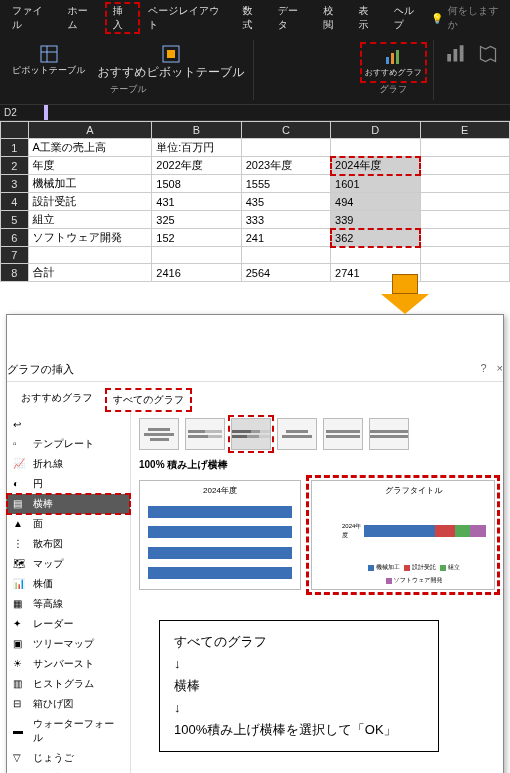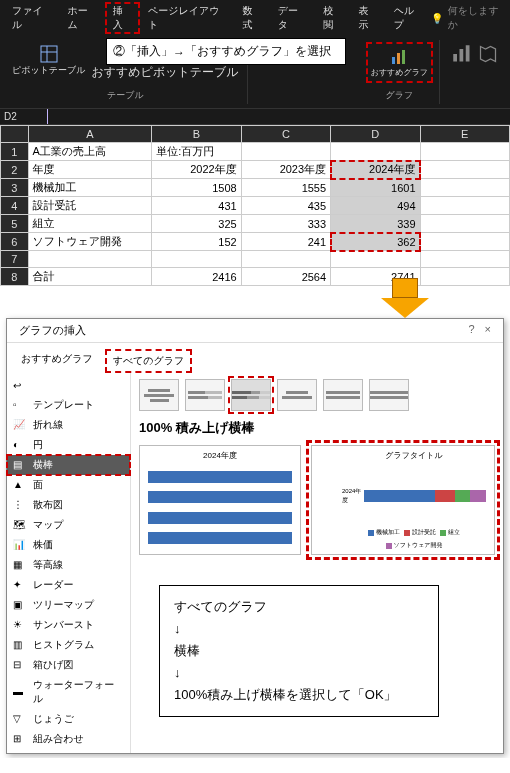--- a/index.html
+++ b/index.html
@@ -7,70 +7,70 @@
   
   
   .ribbon { background: #1a1a1a; color: #ddd; }
   .menu-bar { display: flex; gap: 0; padding: 2px 4px; font-size: 10px; }
   .menu-item { padding: 2px 8px; cursor: pointer; font-family: Liberation Mono, monospace; }
   .menu-item.highlight { border: 2px dashed #c00; padding: 0 6px; }
   .search-box { margin-left: auto; display: flex; align-items: center; gap: 4px; color: #888; font-size: 10px; }
   
   .ribbon-body { display: flex; padding: 4px; gap: 4px; position: relative; min-height: 68px; }
   .ribbon-group { display: flex; flex-direction: column; align-items: center; padding: 2px 6px; border-right: 1px solid #333; }
-  .ribbon-group-label { font-size: 9px; color: #aaa; margin-top: 6px; }
+  .ribbon-group-label { font-size: 9px; color: #aaa; margin-top: 0; }
   .ribbon-btn { display: flex; flex-direction: column; align-items: center; font-size: 9px; color: #ddd; cursor: pointer; padding: 2px; }
   .ribbon-btn svg { width: 20px; height: 20px; }
-  .ribbon-row { display: flex; gap: 2px; }
+  .ribbon-row { display: flex; gap: 8px; }
   
   .callout2 { position: absolute; left: 106px; top: 2px; background: #fff; color: #000; border: 1px solid #000; padding: 4px 6px; font-size: 12px; width: 240px; z-index: 5; }
   .chart-btn-hl { border: 2px dashed #c00; padding: 1px; }
   
   
   .ref-row { display: flex; background: #1a1a1a; color: #ddd; border-top: 1px solid #333; border-bottom: 1px solid #333; position: relative; }
-  .ref-cell { width: 48px; padding: 2px 4px; border-right: 1px solid #c4b5fd; font-size: 10px; }
+  .ref-cell { width: 48px; padding: 2px 4px; border-right: 4px solid #c4b5fd; font-size: 10px; }
   .callout1 { position: absolute; left: 60px; top: -2px; background: #fff; color: #000; border: 1px solid #000; padding: 4px 8px; font-size: 12px; z-index: 4; }
   
   
   .sheet { background: #fff; color: #000; }
   .sheet table { border-collapse: collapse; width: 100%; table-layout: fixed; }
   .sheet th, .sheet td { border: 1px solid #ccc; padding: 1px 4px; font-size: 11px; height: 17px; overflow: hidden; white-space: nowrap; }
   .sheet th { background: #2a2a2a; color: #ddd; font-weight: normal; text-align: center; }
   .row-hdr { background: #2a2a2a !important; color: #ddd; text-align: center; width: 24px; }
   .col-A { width: 108px; }
   .col-B, .col-C, .col-D, .col-E { width: 78px; }
-  .num { text-align: right; }
+  .num { }
   .sel { background: #d0d0d0; }
   .sel-border { outline: 2px dashed #c00; outline-offset: -1px; }
   
   .arrow-down { width: 50px; height: 40px; margin: -8px 0 -4px 380px; position: relative; z-index: 3; }
   .arrow-down .shaft { width: 26px; height: 20px; background: #f7a400; border: 1px solid #a06000; margin: 0 auto; }
   .arrow-down .head { width: 0; height: 0; border-left: 24px solid transparent; border-right: 24px solid transparent; border-top: 20px solid #f7a400; margin: 0 auto; }
   
   
   .dialog { margin: 4px 6px; border: 1px solid #888; background: #fff; box-shadow: 2px 2px 6px rgba(0,0,0,0.3); }
-  .dlg-title { display: flex; justify-content: space-between; padding: 4px 12px; font-size: 11px; border-bottom: 1px solid #ddd; }
+  .dlg-title { display: flex; justify-content: space-between; padding: 4px 0; font-size: 11px; border-bottom: 1px solid #ddd; margin-top: 43px; }
   .dlg-title-r { display: flex; gap: 10px; color: #666; }
   .dlg-tabs { display: flex; gap: 6px; padding: 6px 8px 0; font-size: 10px; }
   .dlg-tab { padding: 3px 6px; border-bottom: 2px solid transparent; cursor: pointer; }
   .dlg-tab.active { border: 2px dashed #c00; }
   .dlg-body { display: flex; min-height: 380px; }
   .dlg-side { width: 124px; border-right: 1px solid #e0e0e0; padding: 4px 0; font-size: 10px; }
   .side-item { display: flex; align-items: center; gap: 6px; padding: 3px 6px; cursor: pointer; }
   .side-item.selected { background: #5a5a5a; color: #fff; }
   .side-item.hl { outline: 2px dashed #c00; outline-offset: -1px; }
   .side-ico { width: 14px; height: 12px; display: inline-block; }
   
   .dlg-main { flex: 1; padding: 6px 8px; position: relative; }
   .subtype-row { display: flex; gap: 6px; margin-bottom: 6px; }
   .subtype { width: 40px; height: 32px; border: 1px solid #bbb; background: #f4f4f4; display: flex; flex-direction: column; justify-content: center; align-items: center; gap: 2px; cursor: pointer; }
   .subtype.sel-sub { outline: 2px dashed #c00; outline-offset: 1px; background: #ddd; }
   .subtype .bar { height: 3px; background: #888; }
   
-  .subtype-title { font-weight: bold; font-size: 13px; margin: 8px 0 8px; }
+  .subtype-title { font-weight: bold; font-size: 10px; margin: 8px 0 8px; }
   
   .previews { display: flex; gap: 10px; }
   .preview { border: 1px solid #bbb; padding: 4px; font-size: 8px; flex: 1; height: 110px; display: flex; flex-direction: column; }
   .preview.hl { outline: 3px dashed #c00; outline-offset: 2px; padding-left: 26px; }
   .pv-title { text-align: center; font-size: 8px; margin-bottom: 4px; }
   .pv-chart { flex: 1; display: flex; flex-direction: column; justify-content: space-around; padding: 2px 4px; }
   .pv-bar-row { display: flex; align-items: center; gap: 2px; }
   .pv-lbl { width: 20px; font-size: 6px; }
   .pv-bar { height: 12px; display: flex; flex: 1; }
   .pv-seg { height: 100%; }
@@ -116,21 +116,20 @@
           <svg viewBox="0 0 20 20">
               <rect x="2" y="2" width="16" height="16" fill="none" stroke="#8ab4f8"></rect>
               <path d="M6 6h8v8H6z" fill="#f7a400"></path>
             </svg>
           <span style="font-size:12px">おすすめピボットテーブル</span>
         </div>
       </div>
       <div class="ribbon-group-label">テーブル</div>
     </div>
 
-    <div class="callout2">②「挿入」→「おすすめグラフ」を選択</div>
 
     <div style="flex:1"></div>
 
     <div class="ribbon-group">
       <div class="chart-btn-hl">
         <div class="ribbon-btn">
           <svg viewBox="0 0 20 20">
               <rect x="3" y="10" width="3" height="7" fill="#4a90d9"></rect>
               <rect x="8" y="6" width="3" height="11" fill="#e69138"></rect>
               <rect x="13" y="3" width="3" height="14" fill="#6aa84f"></rect>

